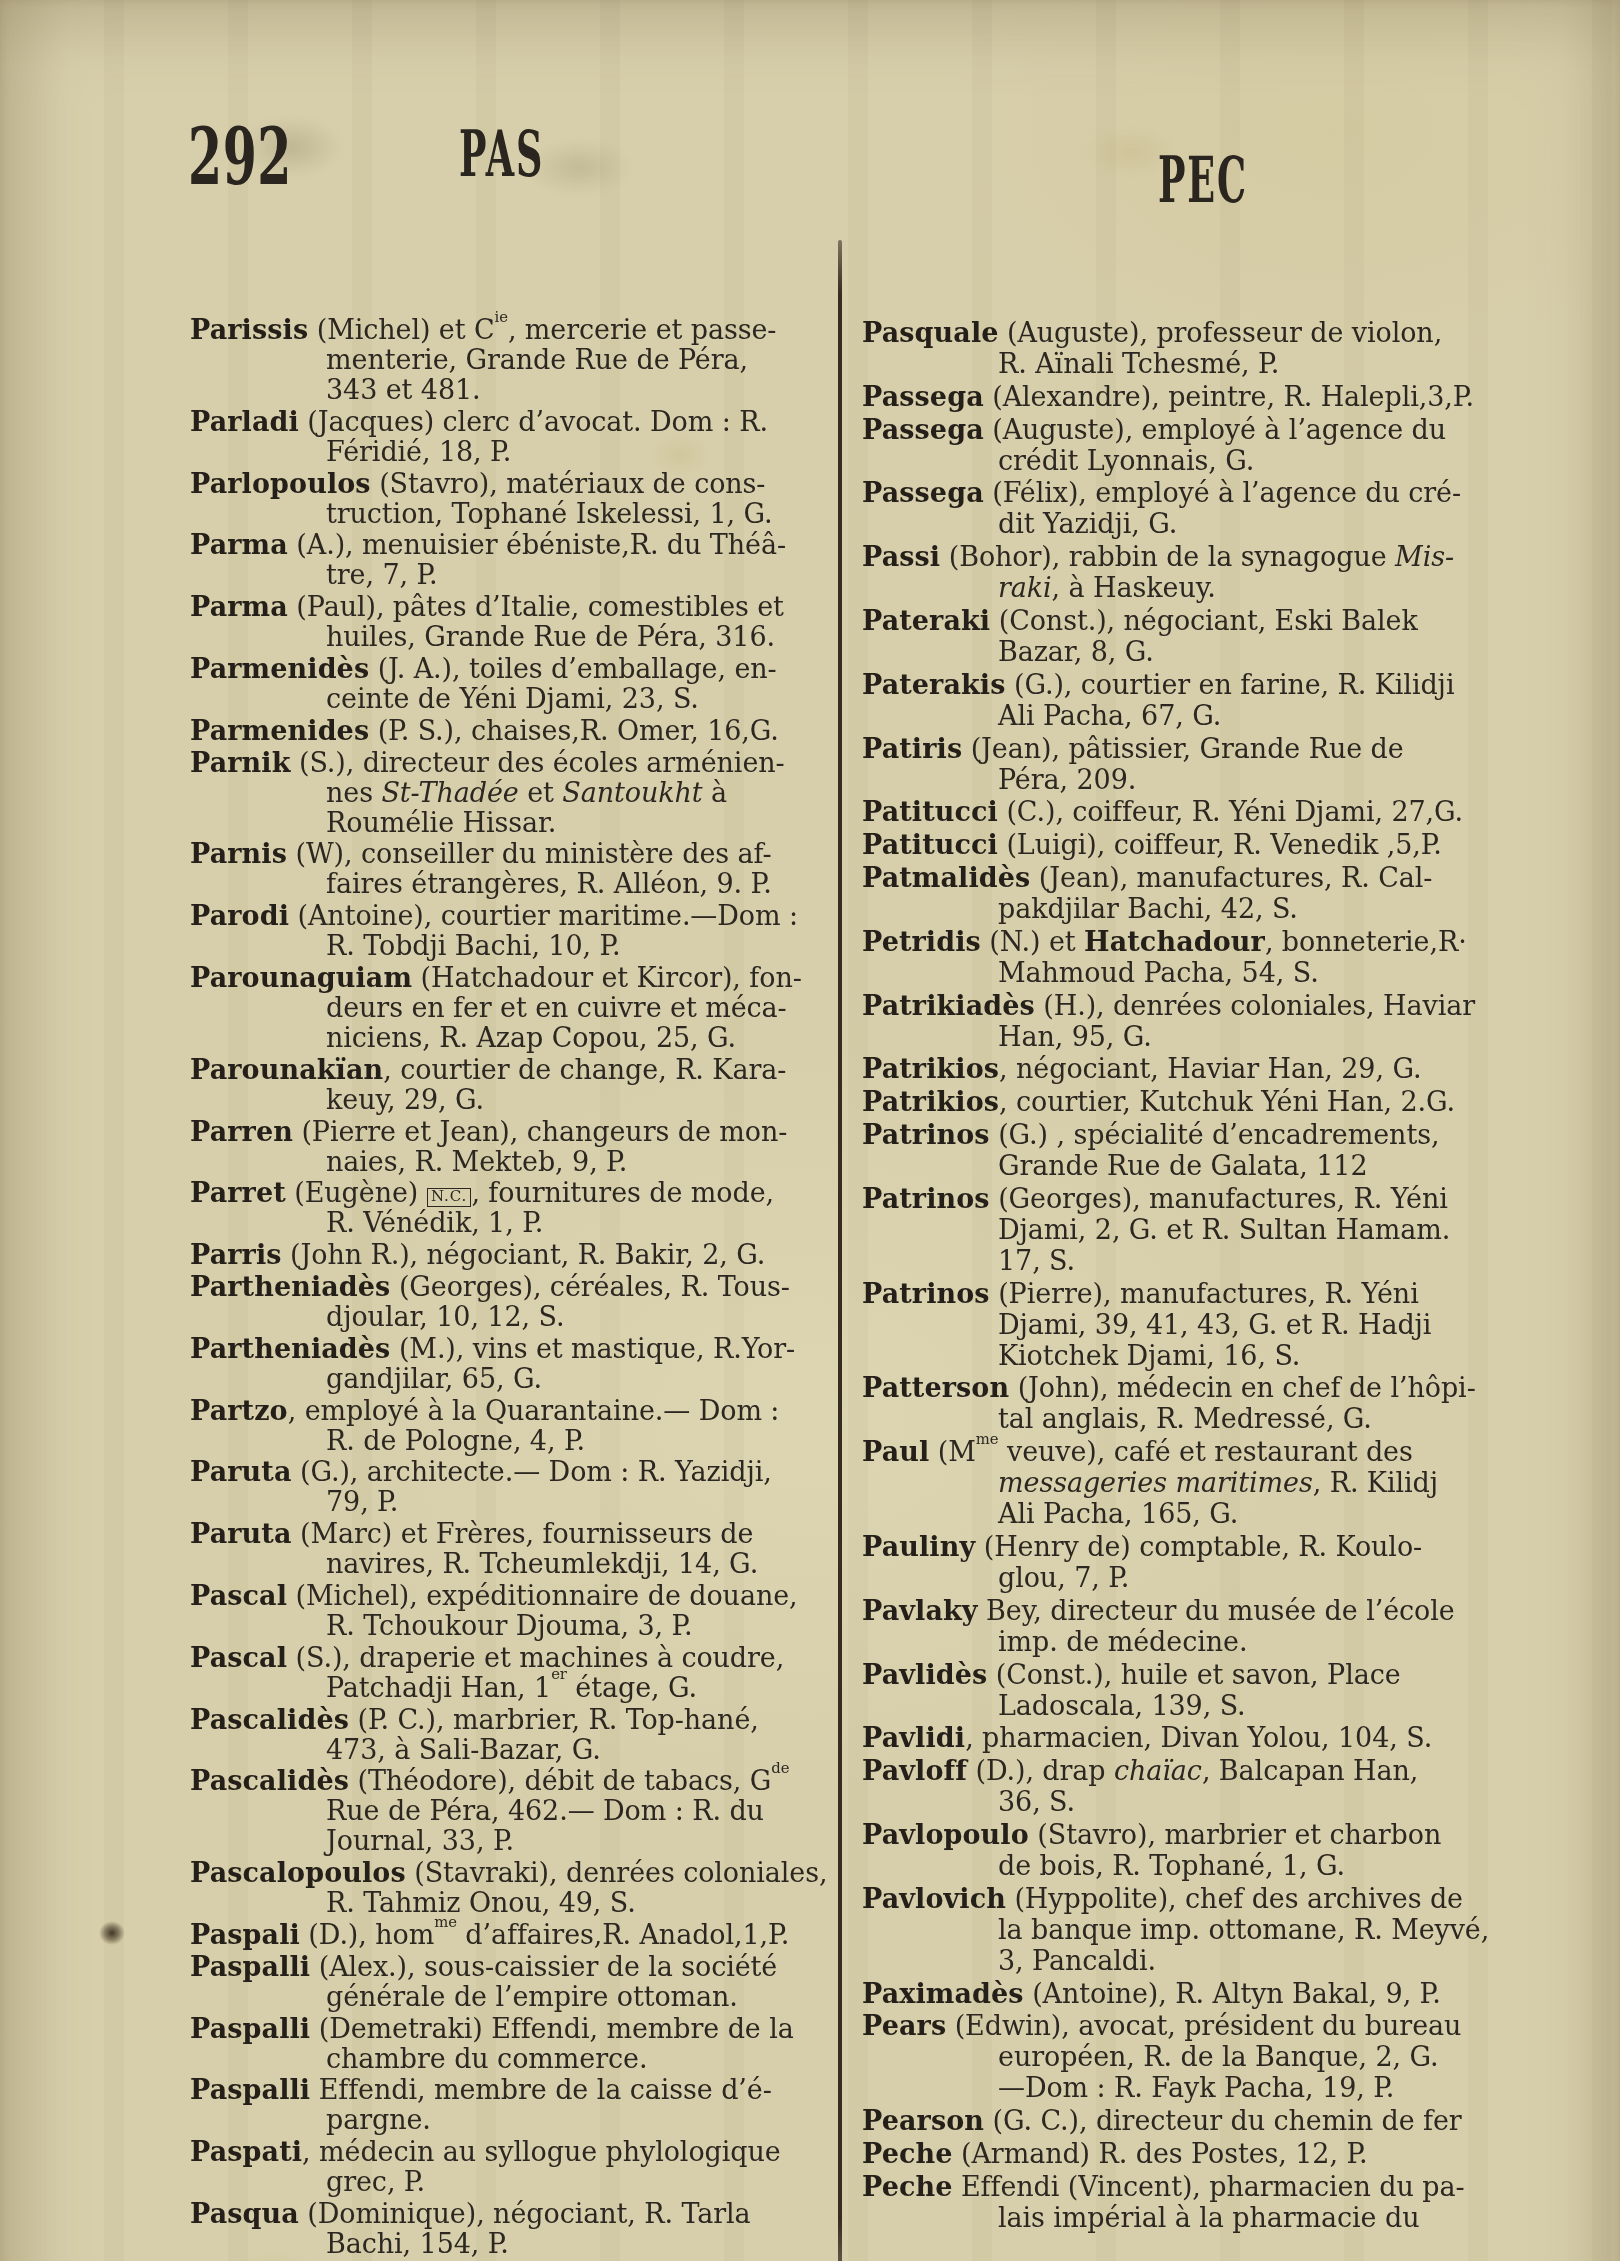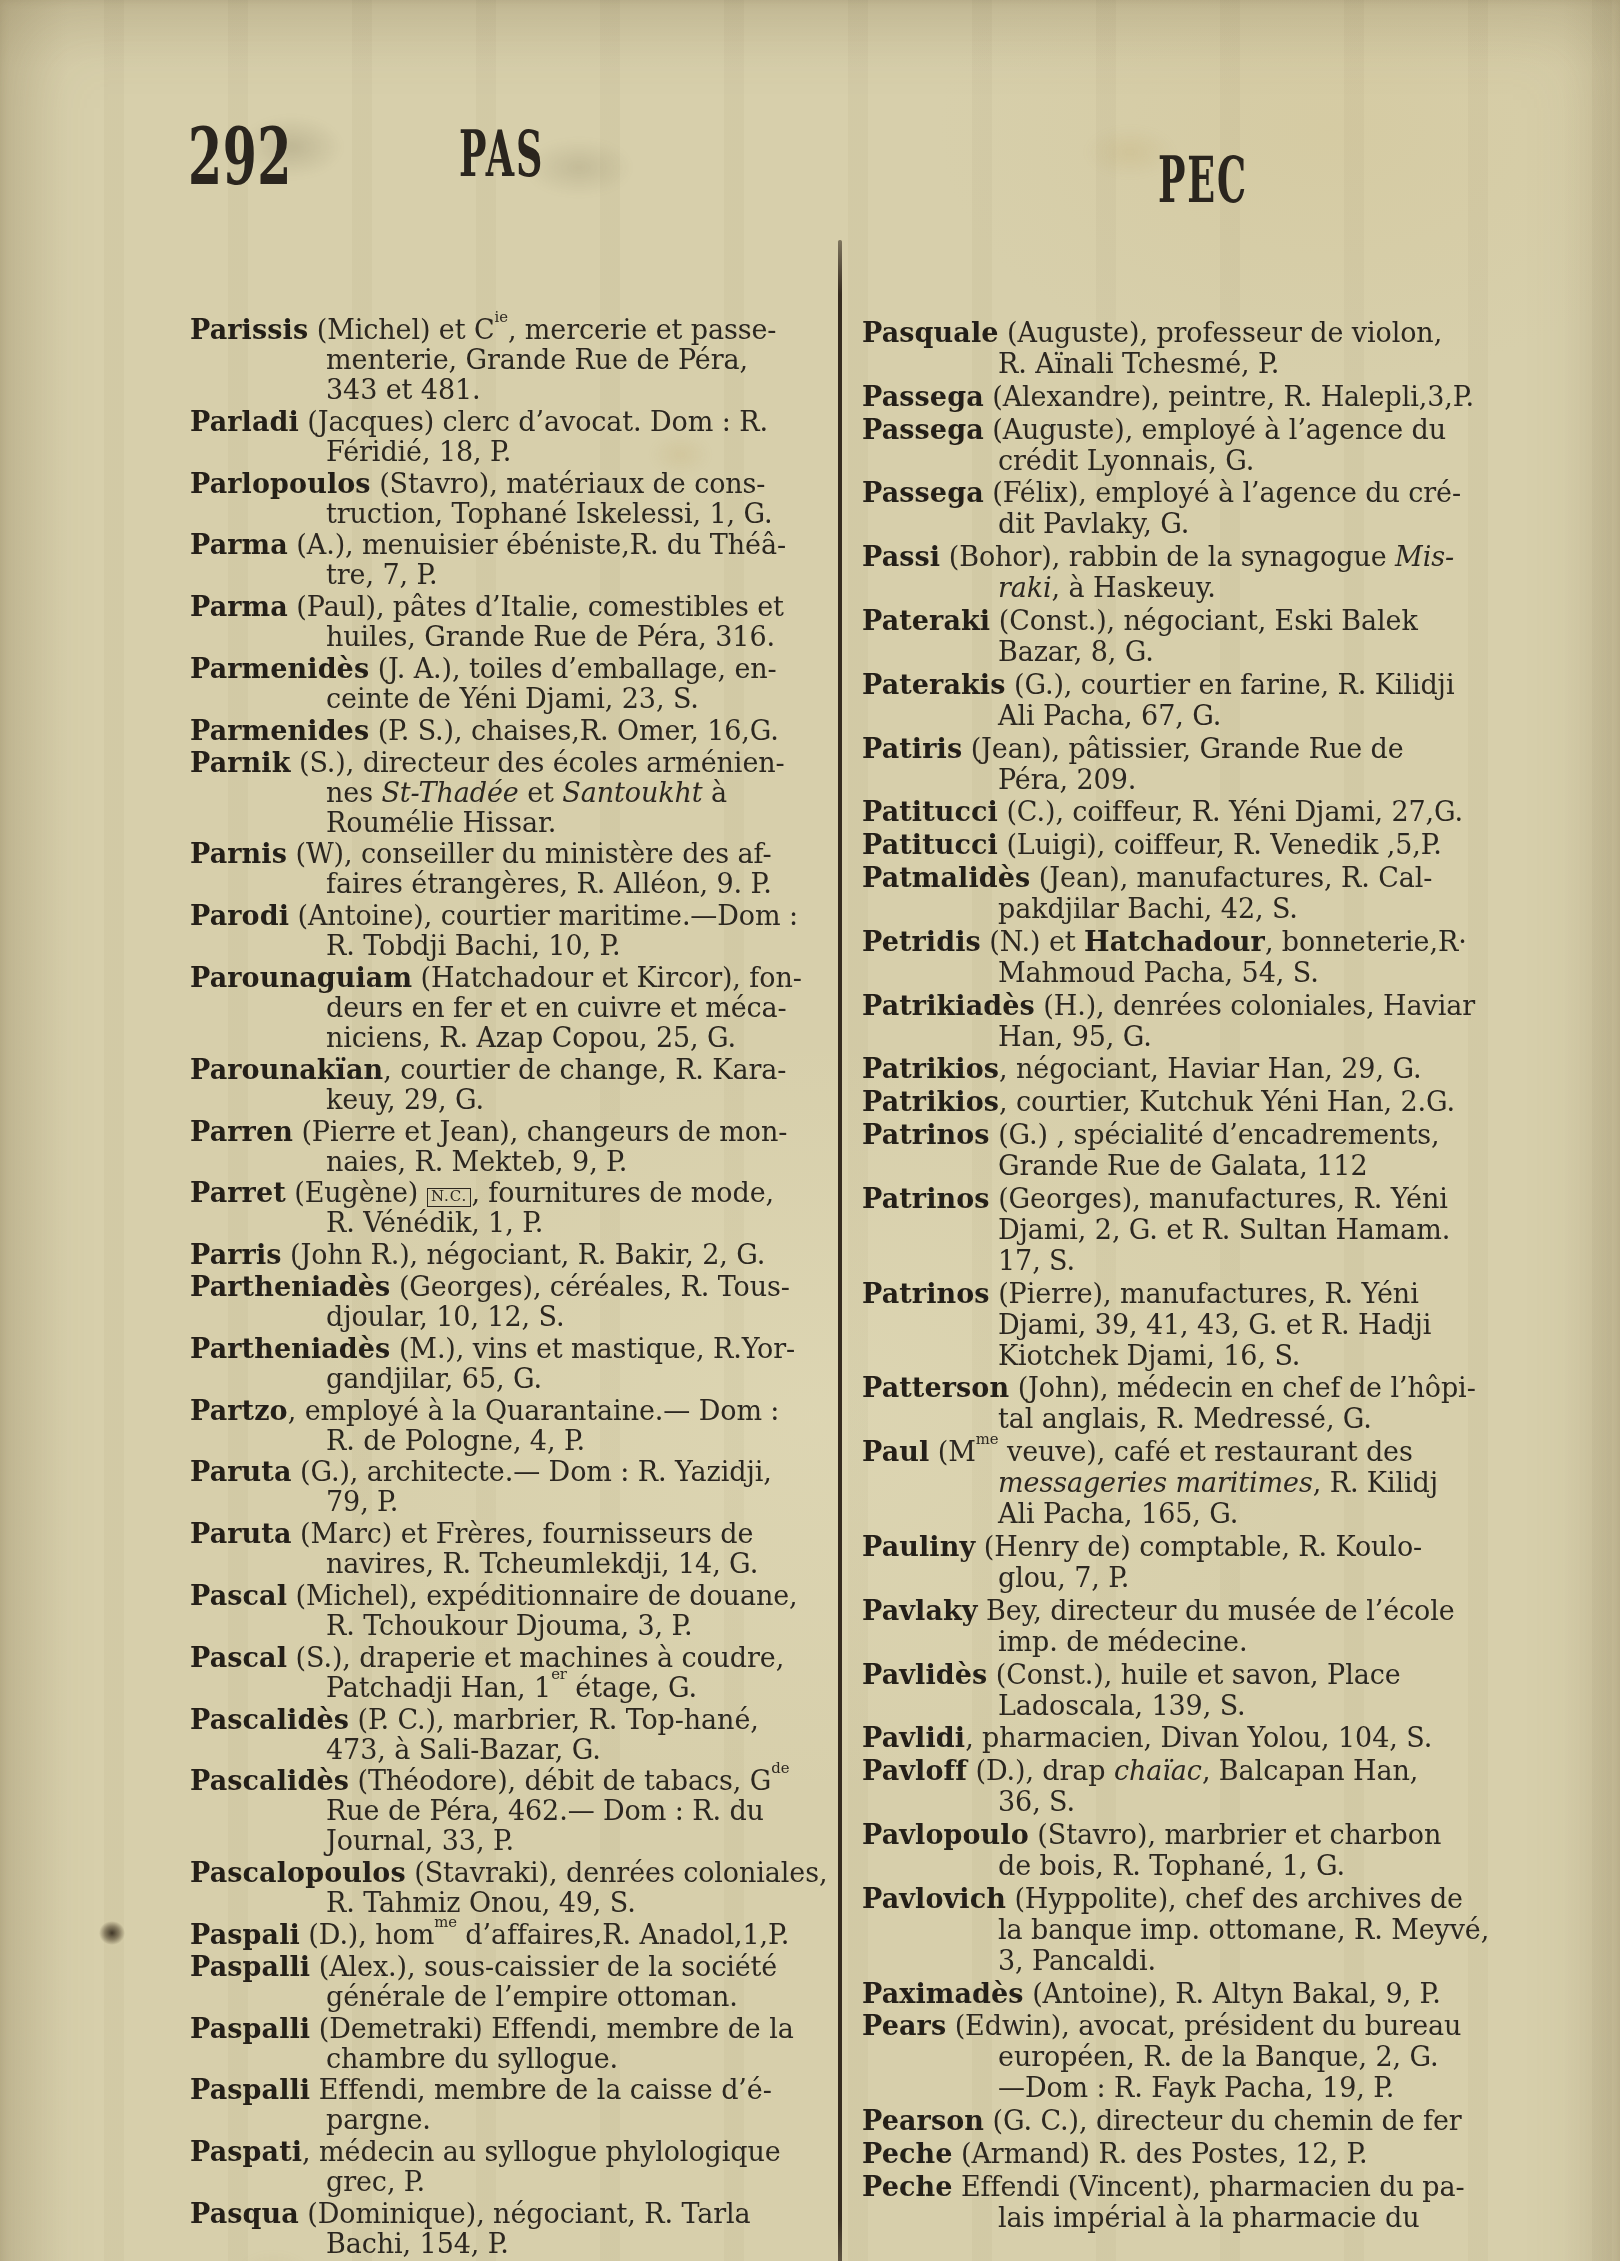--- a/index.html
+++ b/index.html
@@ -196,21 +196,21 @@
       </div>
       <div class="entry">
         <div class="line first"><b>Paspali</b> (D.), hom<sup>me</sup> d’affaires,R. Anadol,1,P.</div>
       </div>
       <div class="entry">
         <div class="line first"><b>Paspalli</b> (Alex.), sous-caissier de la société</div>
         <div class="line cont">générale de l’empire ottoman.</div>
       </div>
       <div class="entry">
         <div class="line first"><b>Paspalli</b> (Demetraki) Effendi, membre de la</div>
-        <div class="line cont">chambre du syllogue.</div>
+        <div class="line cont">chambre du commerce.</div>
       </div>
       <div class="entry">
         <div class="line first"><b>Paspalli</b> Effendi, membre de la caisse d’é-</div>
         <div class="line cont">pargne.</div>
       </div>
       <div class="entry">
         <div class="line first"><b>Paspati</b>, médecin au syllogue phylologique</div>
         <div class="line cont">grec, P.</div>
       </div>
       <div class="entry">
@@ -225,21 +225,21 @@
       </div>
       <div class="entry">
         <div class="line first"><b>Passega</b> (Alexandre), peintre, R. Halepli,3,P.</div>
       </div>
       <div class="entry">
         <div class="line first"><b>Passega</b> (Auguste), employé à l’agence du</div>
         <div class="line cont">crédit Lyonnais, G.</div>
       </div>
       <div class="entry">
         <div class="line first"><b>Passega</b> (Félix), employé à l’agence du cré-</div>
-        <div class="line cont">dit Pavlaky, G.</div>
+        <div class="line cont">dit Yazidji, G.</div>
       </div>
       <div class="entry">
         <div class="line first"><b>Passi</b> (Bohor), rabbin de la synagogue <i>Mis-</i></div>
         <div class="line cont"><i>raki</i>, à Haskeuy.</div>
       </div>
       <div class="entry">
         <div class="line first"><b>Pateraki</b> (Const.), négociant, Eski Balek</div>
         <div class="line cont">Bazar, 8, G.</div>
       </div>
       <div class="entry">

